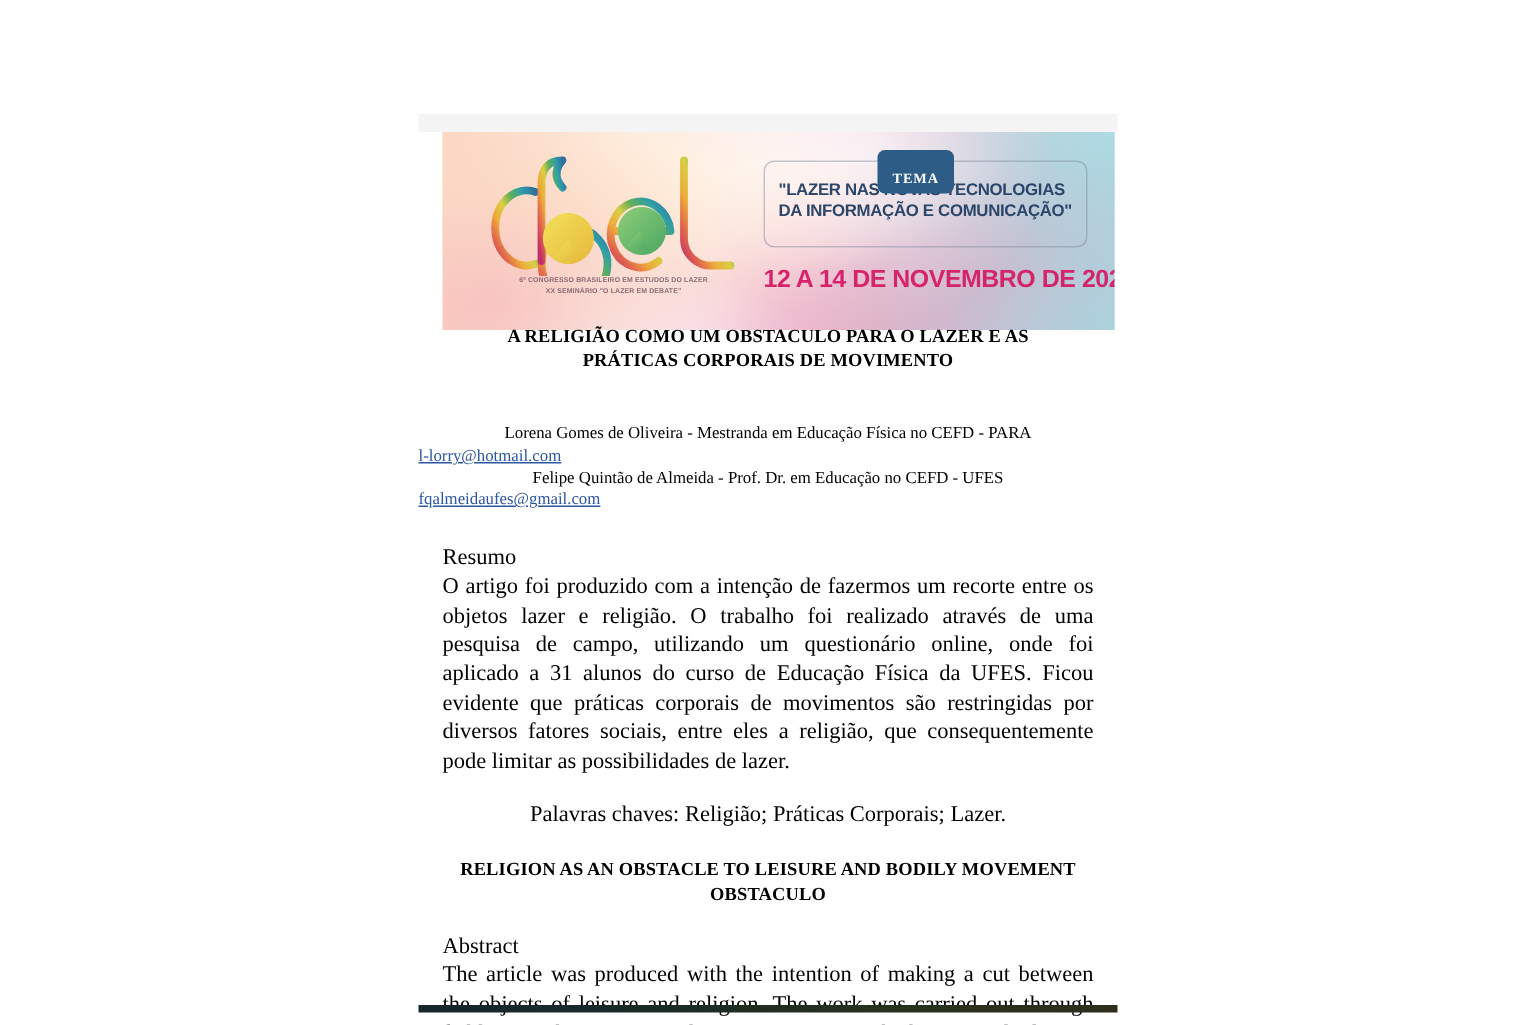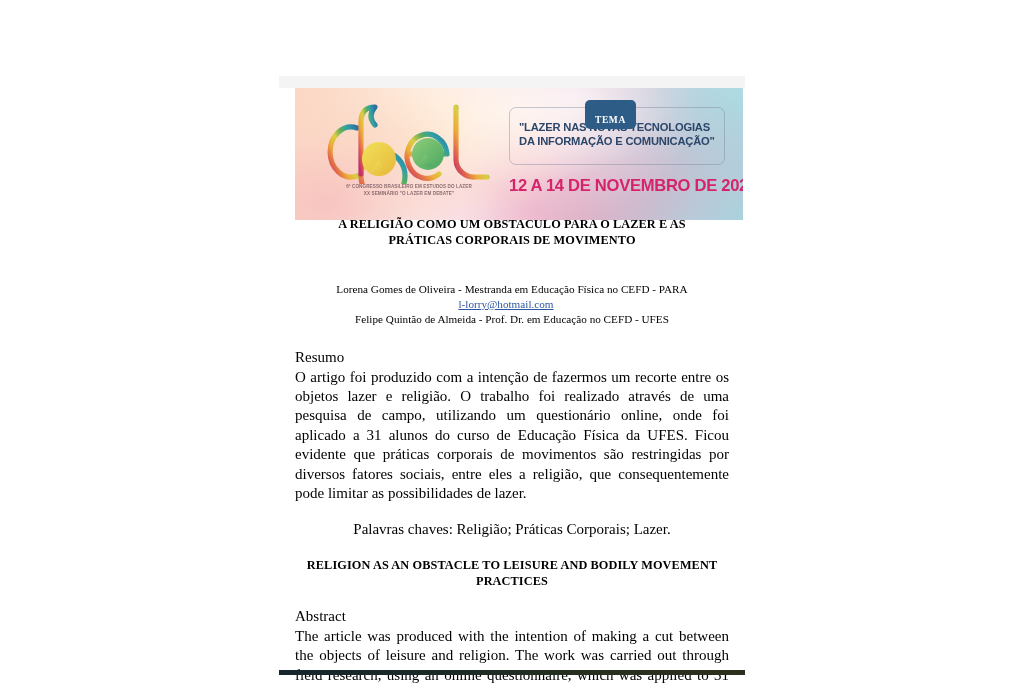--- a/index.html
+++ b/index.html
@@ -173,21 +173,21 @@
     letter-spacing: 0.1px;
     margin: 0 26px;
   }
   .authors {
     margin: 34px 0 0 0;
     text-align: center;
     font-size: 11.2px;
     line-height: 1.30;
   }
   .author-line { display: block; }
-  .email-line { display: block; text-align: center; padding-right: 12px; }
+  .email-line { display: block; text-align: left; padding-right: 12px; }
   .email {
     color: #2c56a0;
     text-decoration: underline;
     cursor: pointer;
   }
 
   .section {
     margin: 0 16px;
     font-size: 15px;
     line-height: 1.295;
@@ -278,34 +278,35 @@
   </div>
 
   <div class="doc-body">
 
     <h1 class="pt-title">A RELIGIÃO COMO UM OBSTACULO PARA O LAZER E AS PRÁTICAS CORPORAIS DE MOVIMENTO</h1>
 
     <div class="authors">
       <span class="author-line">Lorena Gomes de Oliveira -  Mestranda em Educação Física no CEFD - PARA</span>
       <span class="email-line"><a class="email">l-lorry@hotmail.com</a></span>
       <span class="author-line">Felipe Quintão de Almeida  - Prof.  Dr. em Educação no CEFD - UFES</span>
+      <span class="email-line"><a class="email">fqalmeidaufes@gmail.com</a></span>
     </div>
 
     <div class="sp-22"></div>
 
     <div class="section">
       <p class="section-label">Resumo</p>
       <p class="para"> O artigo foi produzido com a intenção de fazermos um recorte entre os objetos lazer e religião. O trabalho foi realizado através de uma pesquisa de campo, utilizando um questionário online, onde foi aplicado a 31 alunos do curso de Educação Física da UFES. Ficou evidente que práticas corporais de movimentos são restringidas por diversos fatores sociais, entre eles a religião, que consequentemente pode limitar as possibilidades de lazer.</p>
       <div class="sp-16"></div>
       <p class="keywords">Palavras chaves: Religião; Práticas Corporais; Lazer.</p>
     </div>
 
     <div class="sp-18"></div>
 
-    <h2 class="en-title">RELIGION AS AN OBSTACLE TO LEISURE AND BODILY MOVEMENT PRACTICES</h2>
+    <h2 class="en-title">RELIGION AS AN OBSTACLE TO LEISURE AND BODILY MOVEMENT OBSTACULO</h2>
 
     <div class="sp-18"></div>
 
     <div class="section">
       <p class="section-label">Abstract</p>
       <p class="para">The article was produced with the intention of making a cut between the objects of leisure and religion. The work was carried out through field research, using an online questionnaire, which was applied to 31 students on the Physical Education course at UFES. It became clear that bodily movement practices are restricted by various social factors, including religion, which can consequently limit leisure possibilities.</p>
       <div class="sp-16"></div>
       <p class="keywords">Key words: Religion; Body Practices; Leisure.</p>
     </div>
 

